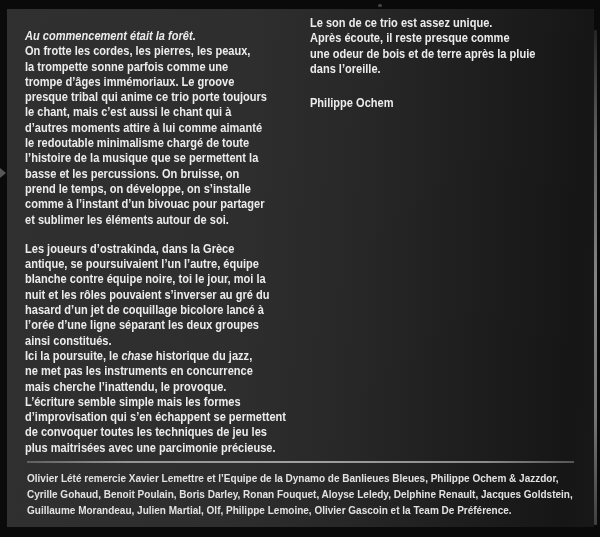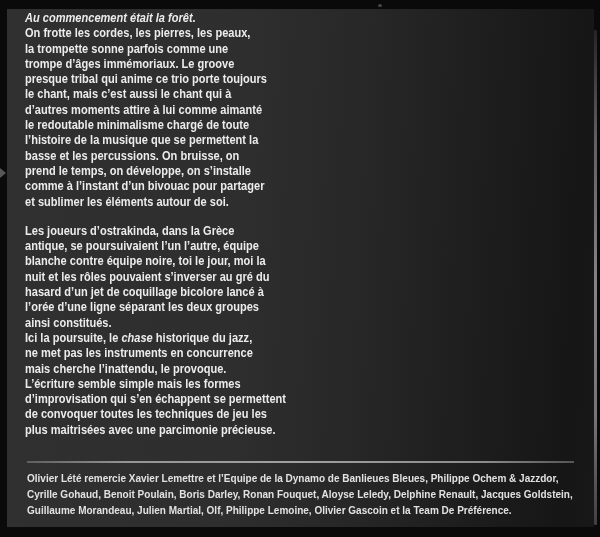--- a/index.html
+++ b/index.html
@@ -32,21 +32,21 @@
     background:#787878;opacity:.7;
     clip-path:polygon(0 0,100% 50%,0 100%);
   }
   .col{
     position:absolute;
     color:#ececec;
     font-size:13px;
     line-height:15.3px;
     letter-spacing:0;
   }
-  .col-left{left:25px;top:10px;}
+  .col-left{left:25px;top:28px;}
   .col-right{left:310px;top:15px;}
   .para{
     white-space:nowrap;
     transform:scaleX(0.85);
     transform-origin:0 0;
   }
   .para + .para{margin-top:14px;}
   .signature{
     margin-top:19px;
     white-space:nowrap;
@@ -79,18 +79,22 @@
 
   <div class="page-edge"></div>
   <div class="artifact-dot"></div>
   <div class="artifact-notch"></div>
 
   <div class="col col-left">
     <div class="para"><i>Au commencement était la forêt.</i><br>On frotte les cordes, les pierres, les peaux,<br>la trompette sonne parfois comme une<br>trompe d’âges immémoriaux. Le groove<br>presque tribal qui anime ce trio porte toujours<br>le chant, mais c’est aussi le chant qui à<br>d’autres moments attire à lui comme aimanté<br>le redoutable minimalisme chargé de toute<br>l’histoire de la musique que se permettent la<br>basse et les percussions. On bruisse, on<br>prend le temps, on développe, on s’installe<br>comme à l’instant d’un bivouac pour partager<br>et sublimer les éléments autour de soi.</div>
     <div class="para">Les joueurs d’ostrakinda, dans la Grèce<br>antique, se poursuivaient l’un l’autre, équipe<br>blanche contre équipe noire, toi le jour, moi la<br>nuit et les rôles pouvaient s’inverser au gré du<br>hasard d’un jet de coquillage bicolore lancé à<br>l’orée d’une ligne séparant les deux groupes<br>ainsi constitués.<br>Ici la poursuite, le <i>chase</i> historique du jazz,<br>ne met pas les instruments en concurrence<br>mais cherche l’inattendu, le provoque.<br>L’écriture semble simple mais les formes<br>d’improvisation qui s’en échappent se permettent<br>de convoquer toutes les techniques de jeu les<br>plus maitrisées avec une parcimonie précieuse.</div>
   </div>
 
+  <div class="col col-right">
+    <div class="para">Le son de ce trio est assez unique.<br>Après écoute, il reste presque comme<br>une odeur de bois et de terre après la pluie<br>dans l’oreille.</div>
+    <div class="signature">Philippe Ochem</div>
+  </div>
 
   <div class="credits-rule"></div>
 
   <div class="credits">Olivier Lété remercie Xavier Lemettre et l’Equipe de la Dynamo de Banlieues Bleues, Philippe Ochem &amp; Jazzdor,<br>Cyrille Gohaud, Benoit Poulain, Boris Darley, Ronan Fouquet, Aloyse Leledy, Delphine Renault, Jacques Goldstein,<br>Guillaume Morandeau, Julien Martial, Olf, Philippe Lemoine, Olivier Gascoin et la Team De Préférence.</div>
 
 </div>
 
 </body></html>

